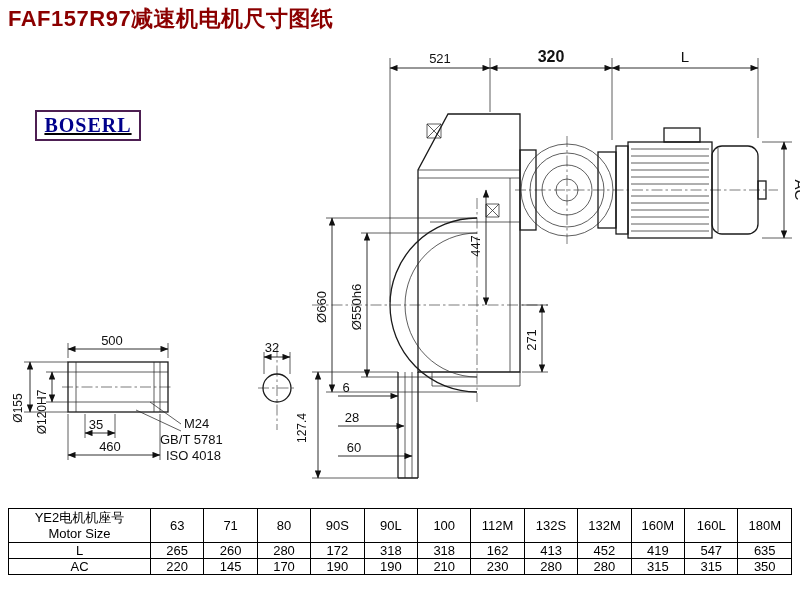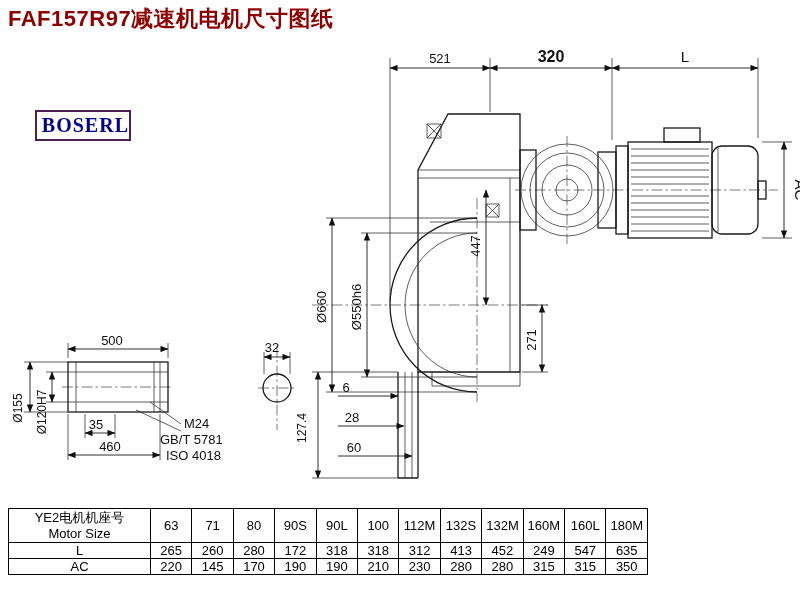--- a/index.html
+++ b/index.html
@@ -1,36 +1,36 @@
 <!DOCTYPE html>
 <html><head>
 <meta charset="utf-8">
 <style>
   * { margin:0; padding:0; box-sizing:border-box; }
   html,body { width:800px; height:594px; background:#ffffff; overflow:hidden; }
   body { font-family:"Liberation Sans", sans-serif; position:relative; }
   .page { position:absolute; inset:0; background:#fff;padding-left:15px; }
   .title { position:absolute; left:8px; top:4px; font-size:22px; font-weight:bold;
            color:#8b0000; letter-spacing:0.5px; white-space:nowrap; }
-  .logo { position:absolute; left:35px; top:110px; width:96px; height:31px;
+  .logo { position:absolute; left:35px; top:110px; width:106px; height:31px;
           border:2px solid #4d1f52; background:#fff;
-          display:flex; align-items:center; justify-content:flex-end; }
+          display:flex; align-items:center; justify-content:center;text-decoration:underline; }
   .logo span { font-family:"Liberation Serif", serif; font-size:20px; font-weight:600;
                color:#00008b; letter-spacing:1px; }
   svg.drawing { position:absolute; left:0; top:0; }
   .o { stroke:#1a1a1a; stroke-width:1.3; fill:none; }
   .t { stroke:#2a2a2a; stroke-width:0.75; fill:none; }
   .c { stroke:#444; stroke-width:0.7; fill:none; stroke-dasharray:11 3 2.5 3; }
   .d { stroke:#1a1a1a; stroke-width:0.9; fill:none; }
   svg text { font-family:"Liberation Sans", sans-serif; font-size:13px; fill:#111;
              stroke:none; }
   svg text.big { font-size:16px; font-weight:bold; }
   svg text.mid { font-size:15px; }
   svg text.sm  { font-size:12px; }
-  .size-table { position:absolute; left:8px; top:508px; width:640px;
+  .size-table { position:absolute; left:8px; top:508px; width:784px;
                 border-collapse:collapse; table-layout:fixed; background:#fff; }
   .size-table td { border:1px solid #000; text-align:center; vertical-align:middle;
                    font-size:13px; height:16px; padding:0; color:#000; }
   .size-table tr.header td { height:34px; }
   .head-cell div { line-height:16px; }
 </style>
 </head>
 <body>
 
 <div class="page">
@@ -182,24 +182,24 @@
       <td>180M</td>
     </tr>
     <tr>
       <td>L</td>
       <td>265</td>
       <td>260</td>
       <td>280</td>
       <td>172</td>
       <td>318</td>
       <td>318</td>
-      <td>312</td>
+      <td>162</td>
       <td>413</td>
       <td>452</td>
-      <td>249</td>
+      <td>419</td>
       <td>547</td>
       <td>635</td>
     </tr>
     <tr>
       <td>AC</td>
       <td>220</td>
       <td>145</td>
       <td>170</td>
       <td>190</td>
       <td>190</td>

